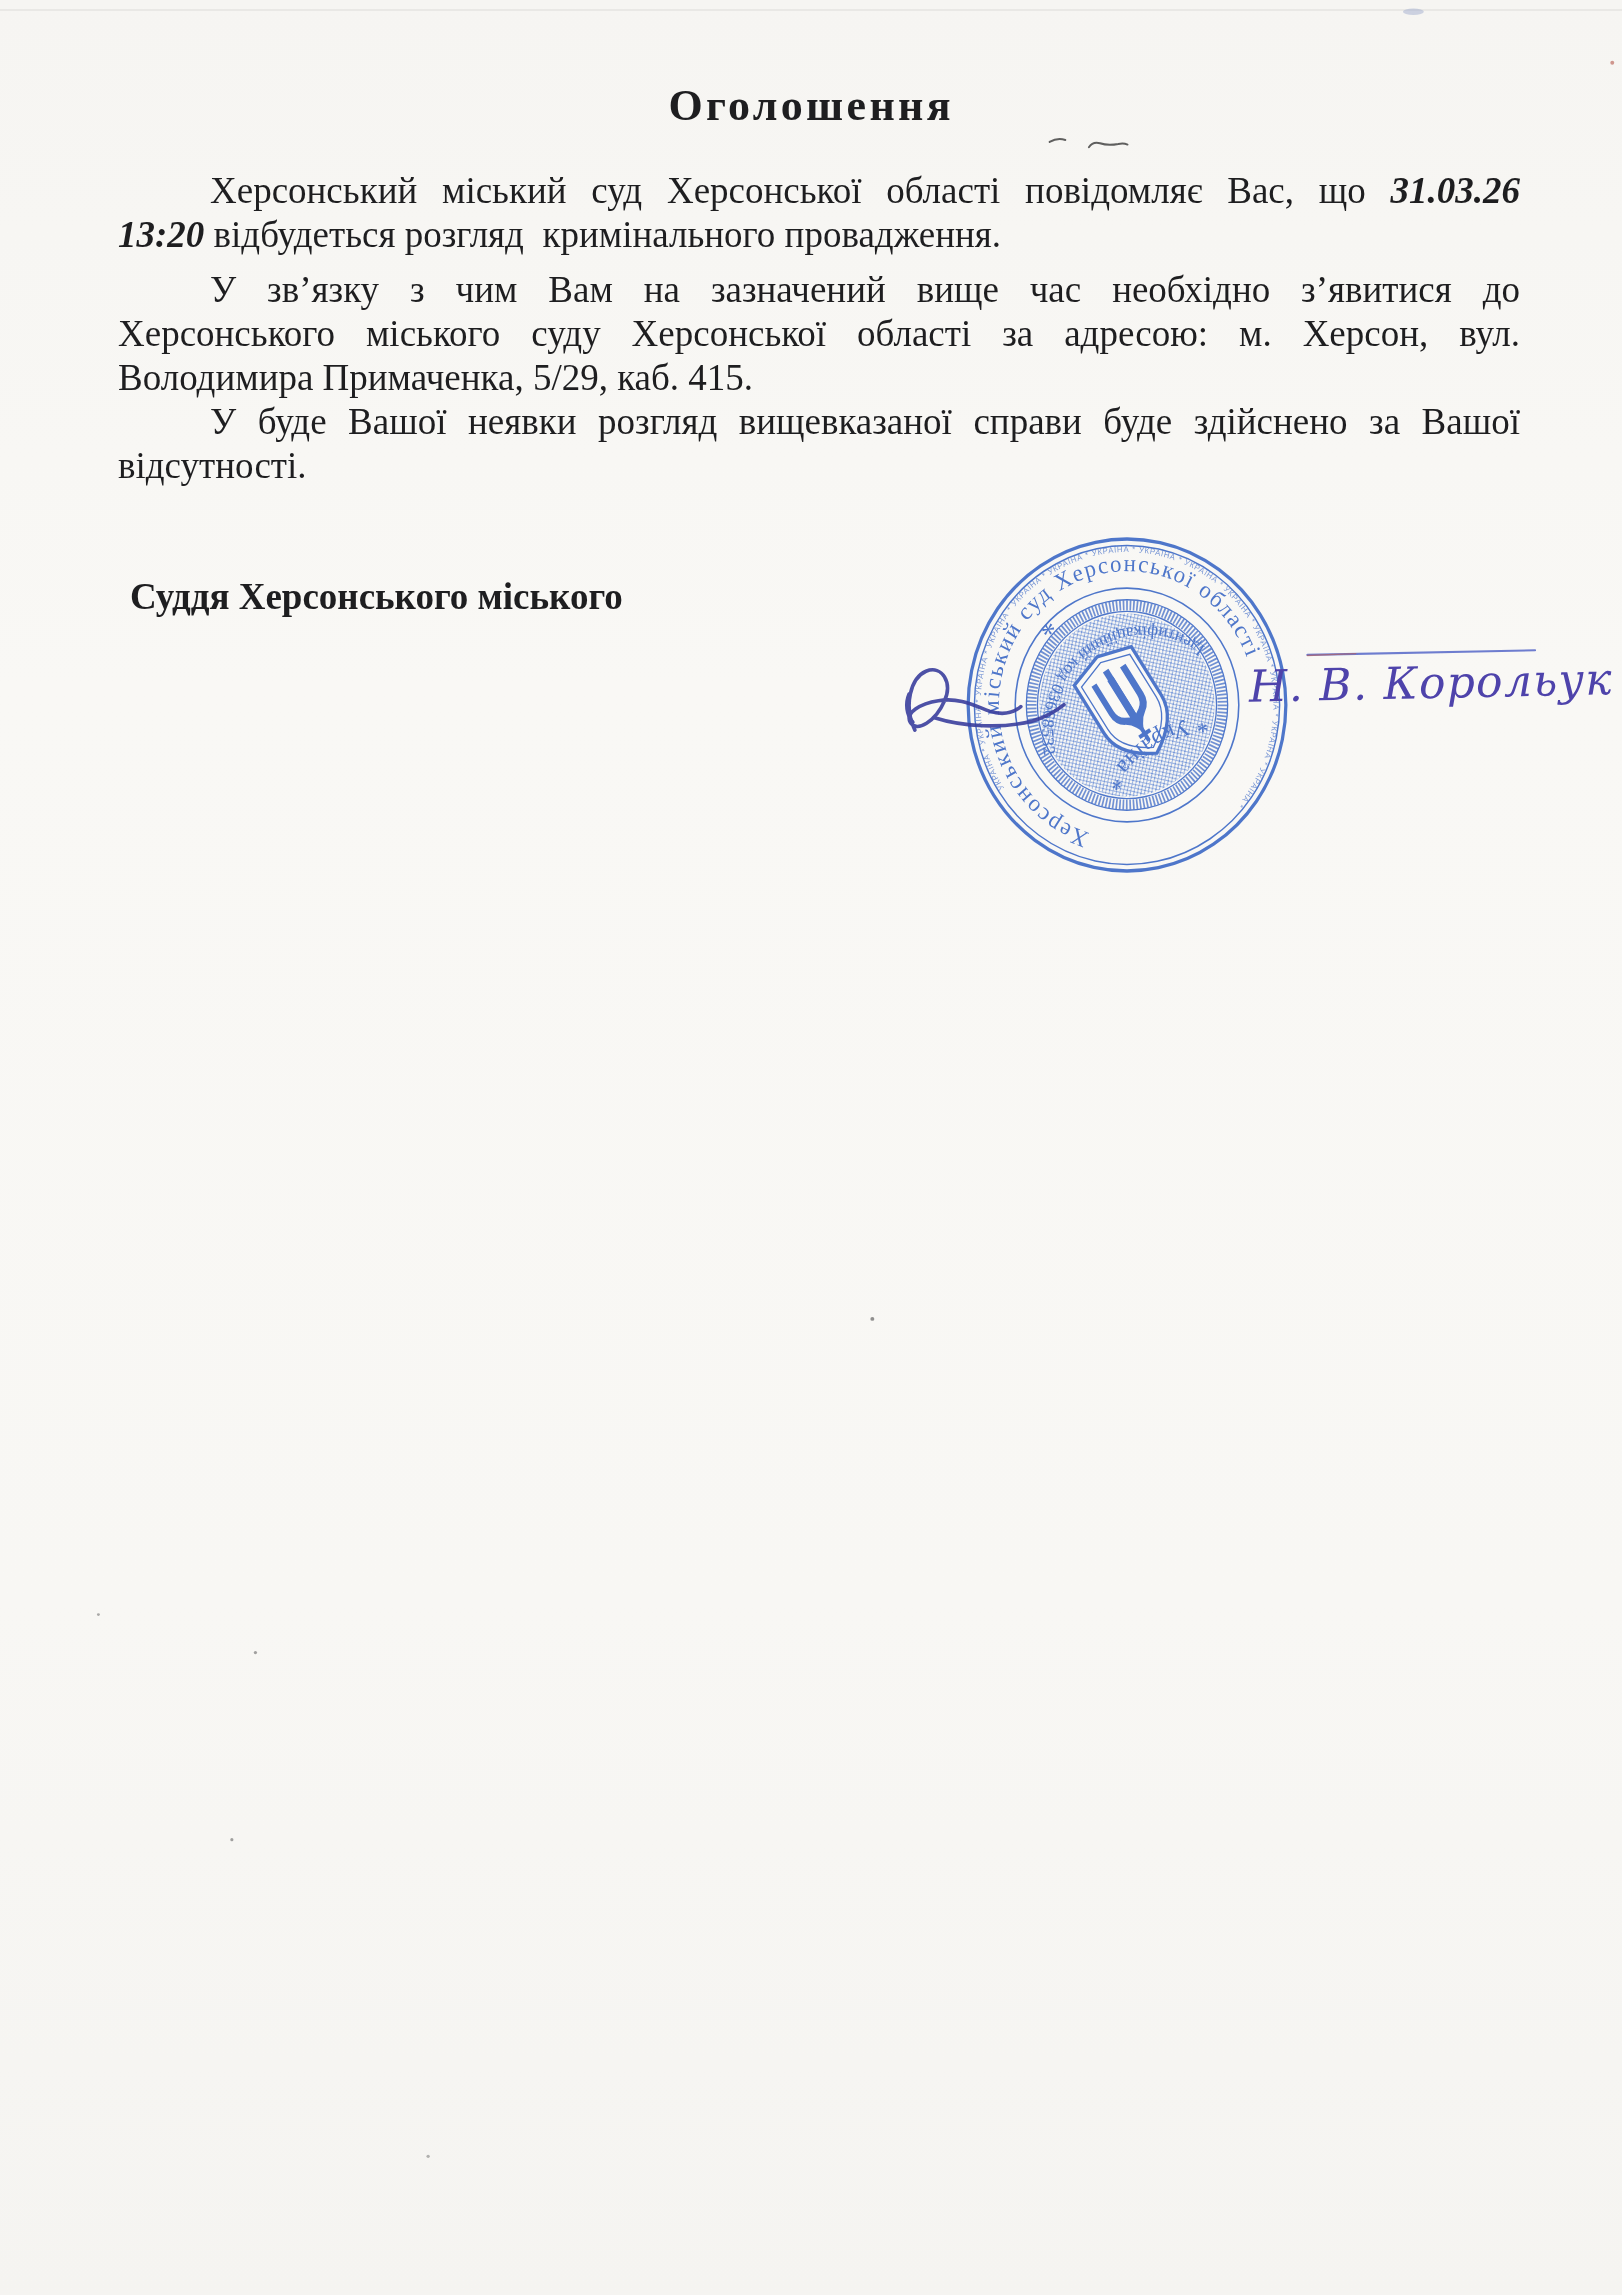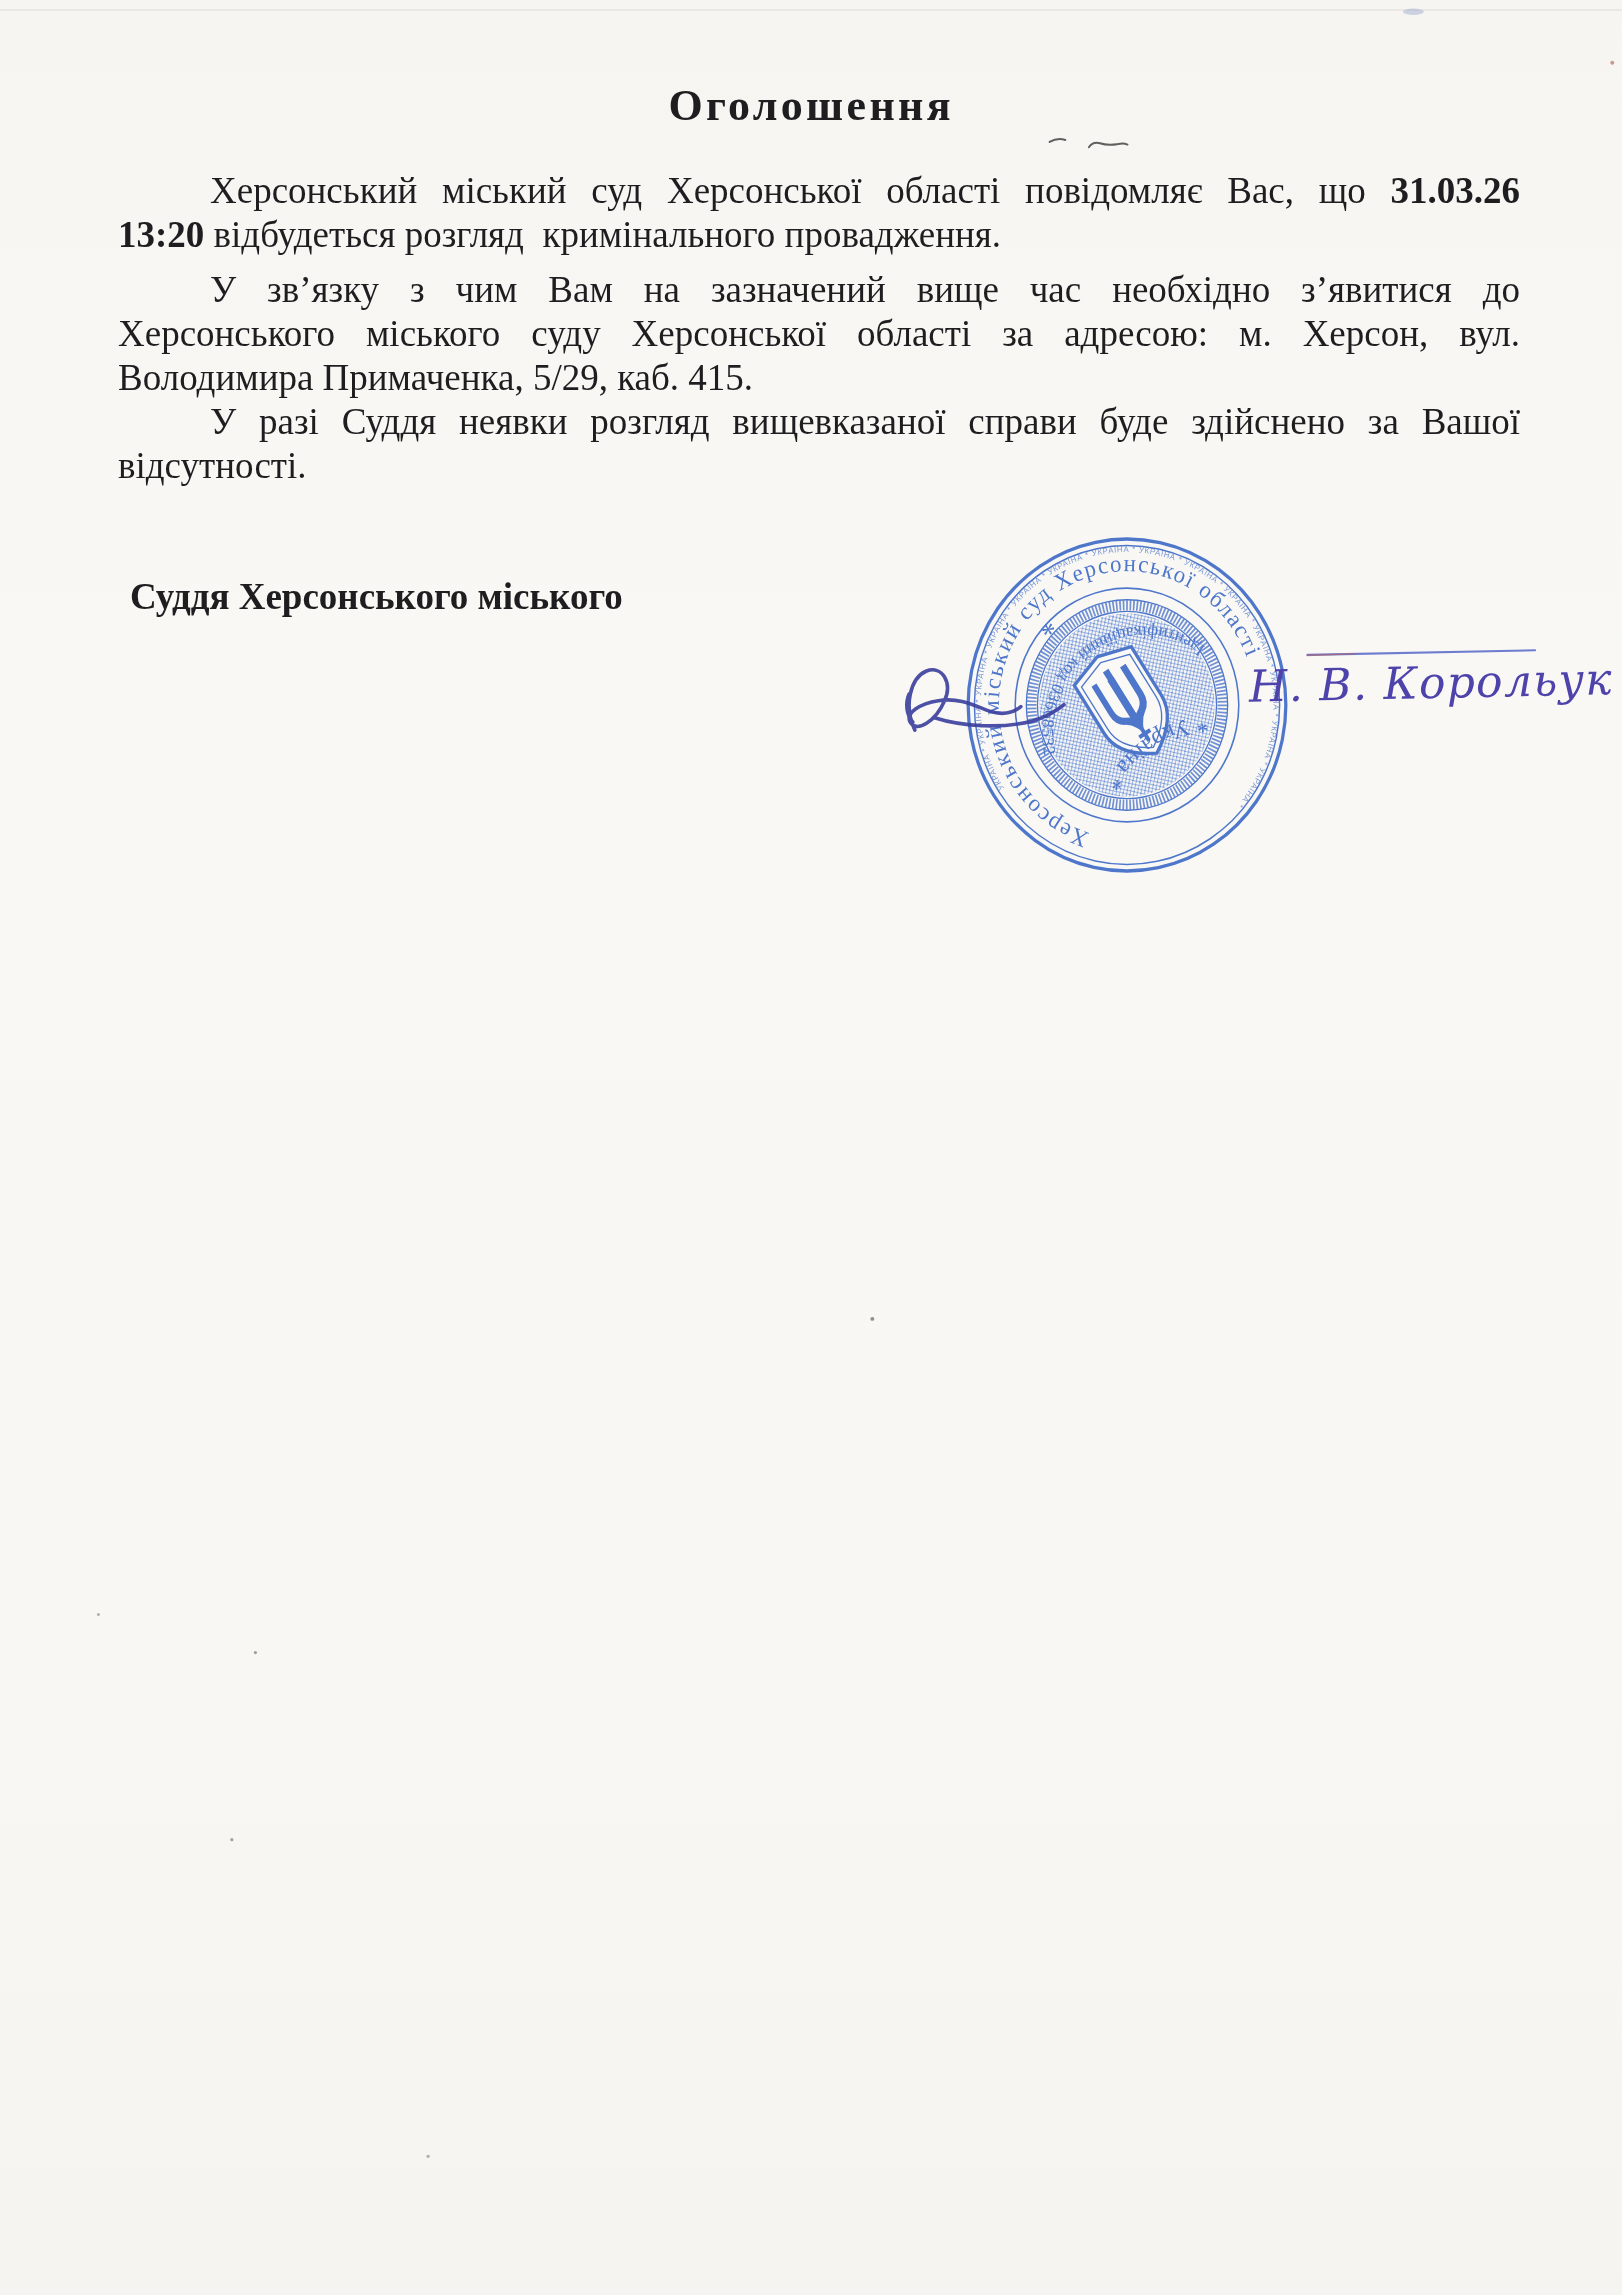--- a/index.html
+++ b/index.html
@@ -16,21 +16,21 @@
   .para{margin:0;font-size:37px;line-height:44px;}
   .p1{margin-top:41px;}
   .p2{margin-top:11px;}
   .p3{margin-top:0;}
   .line{display:block;margin:0;}
   .just{text-align:justify;text-align-last:justify;}
   .indent{padding-left:92px;}
   .pre{white-space:pre-wrap;text-align:left;}
   .sig{margin-top:88px;font-weight:bold;font-size:37px;line-height:42px;}
   .sig p{margin:12px;}
-  b{font-weight:bold;}
+  b{font-weight:bold;font-style:italic;}
   .stamp{position:absolute;left:944px;top:512px;z-index:2;opacity:.9;}
   .st-big{font-family:"Liberation Serif",serif;font-size:35px;letter-spacing:2.5px;fill:#3c69c6;}
   .st-inner{font-family:"Liberation Serif",serif;font-size:26px;letter-spacing:1px;fill:#3c69c6;}
   .st-micro{font-family:"Liberation Sans",sans-serif;font-size:12px;letter-spacing:1px;fill:#3c69c6;opacity:.75;}
   .st-star{font-family:"Liberation Serif",serif;font-size:44px;fill:#3c69c6;}
   .ink{position:absolute;left:0;top:0;z-index:3;}
   .judge-name{
     position:absolute;left:1249px;top:657px;z-index:3;
     font-family:"DejaVu Serif",serif;font-style:italic;font-size:44px;letter-spacing:1.3px;
     color:#4e43ab;transform:rotate(-1.2deg);white-space:nowrap;
@@ -51,21 +51,21 @@
       <p class="line pre"><b>13:20</b><span> відбудеться розгляд  кримінального провадження.</span></p>
     </div>
 
     <div class="para p2">
       <p class="line just indent">У зв’язку з чим Вам на зазначений вище час необхідно з’явитися до</p>
       <p class="line just">Херсонського міського суду Херсонської області за адресою: м. Херсон, вул.</p>
       <p class="line">Володимира Примаченка, 5/29, каб. 415.</p>
     </div>
 
     <div class="para p3">
-      <p class="line just indent">У разі Суддя неявки розгляд вищевказаної справи буде здійснено за Вашої</p>
+      <p class="line just indent">У буде Вашої неявки розгляд вищевказаної справи буде здійснено за Вашої</p>
       <p class="line">відсутності.</p>
     </div>
 
     <div class="sig">
       <p>Суддя Херсонського міського</p>
     </div>
   </div>
 
   <svg class="stamp" width="366" height="386" viewBox="-280 -295 560 590" xmlns="http://www.w3.org/2000/svg">
     <defs>

